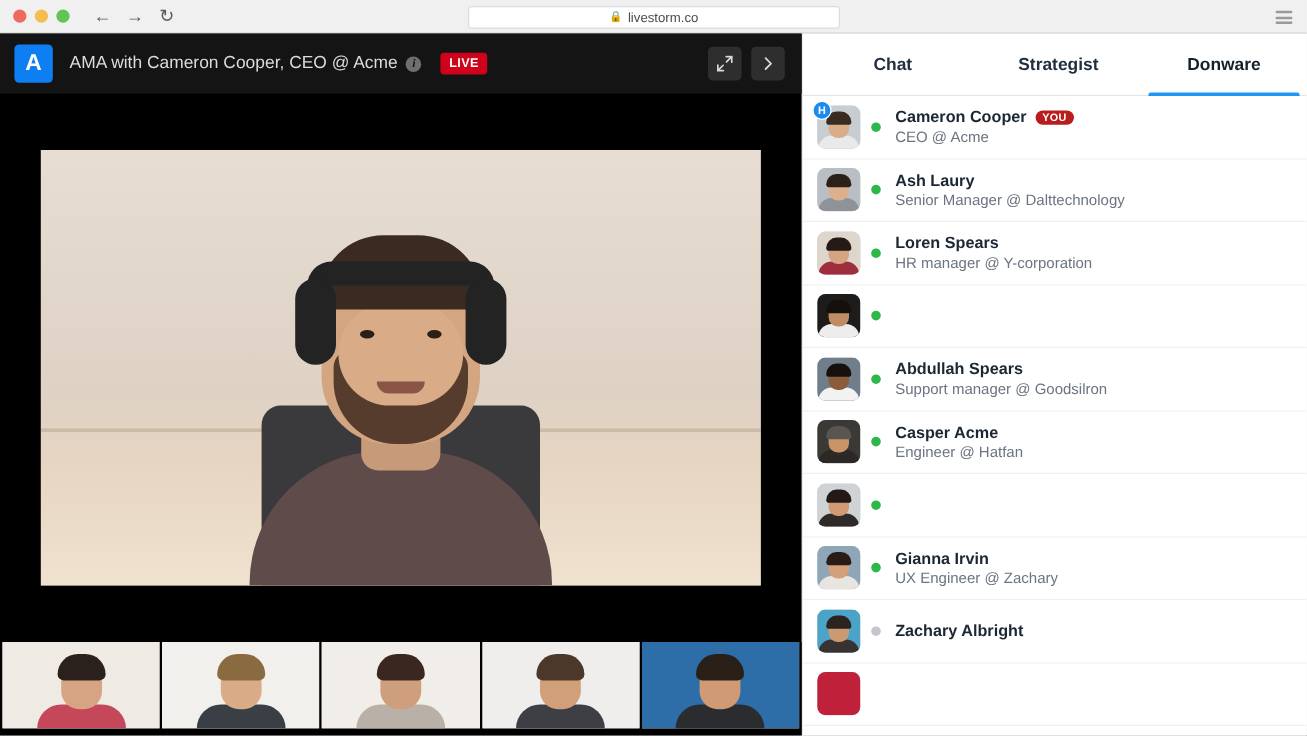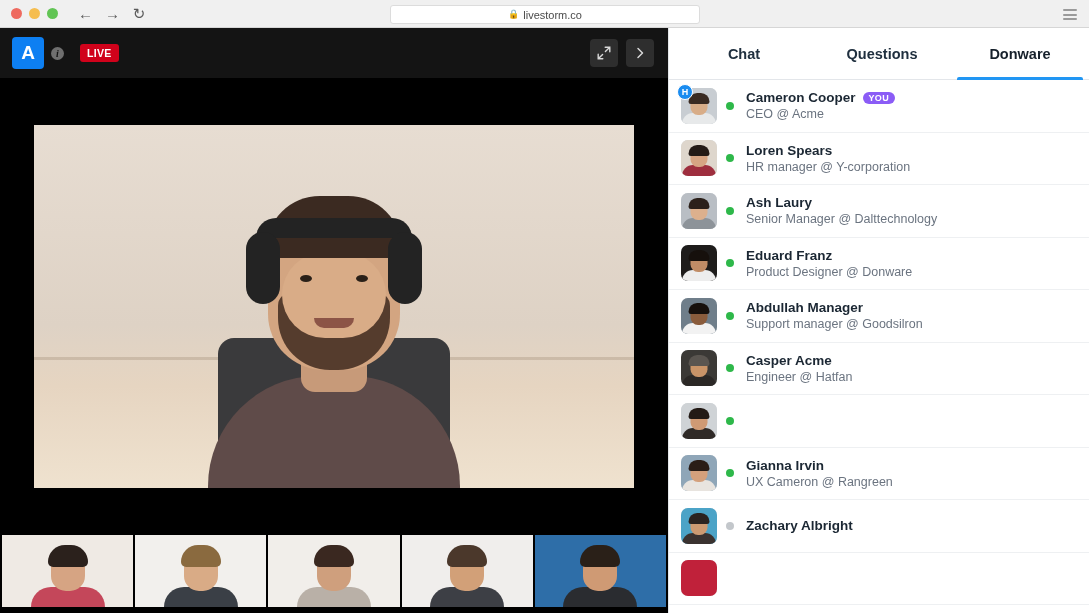--- a/index.html
+++ b/index.html
@@ -289,21 +289,21 @@
   }
   .status-dot.online { background: #2eb84a; }
   .status-dot.offline { background: #c3c7cb; }
   .person-info { min-width: 0; }
   .person-name-row { display: flex; align-items: center; gap: 7px; }
   .person-name {
     font-size: 13.5px; font-weight: bold; color: #1b2733;
     white-space: nowrap;
   }
   .you-badge {
-    background: #8b5cf6; color: #ffffff;
+    background: #b91c1c; color: #ffffff;
     font-size: 9px; font-weight: bold;
     padding: 1px 6px; border-radius: 9px;
     letter-spacing: 0.3px;
   }
   .person-role {
     font-size: 12.5px; color: #6b7480;
     margin-top: 2px; white-space: nowrap;
   }
 </style>
 </head>
@@ -330,20 +330,21 @@
       <span></span>
   </div>
 </div>
 
 <div class="page">
 
   <div class="stage">
 
     <div class="stage-header">
       <div class="app-logo">A</div>
+      <div class="session-title">AMA with Cameron Cooper, CEO @ Acme</div>
       <div class="info-icon">i</div>
       <div class="live-badge">LIVE</div>
       <div class="header-spacer"></div>
       <div class="hdr-btn">
         <svg width="14" height="14" viewBox="0 0 14 14">
           <path d="M8.2 1.2h4.6v4.6M12.8 1.2L8.4 5.6M5.8 12.8H1.2V8.2M1.2 12.8l4.4-4.4" stroke="#d8d8d8" stroke-width="1.4" fill="none" stroke-linecap="round"></path>
         </svg>
       </div>
       <div class="hdr-btn">
         <svg width="14" height="14" viewBox="0 0 14 14">
@@ -404,21 +405,21 @@
         </div>
       </div>
   </div>
 
   <div class="panel">
     <div class="tabs" id="panel-tabs">
         <div class="tab">
           <span>Chat</span>
         </div>
         <div class="tab">
-          <span>Questions</span>
+          <span>Strategist</span>
         </div>
         <div class="tab active">
           <span>Donware</span>
         </div>
       </div>
     <div class="people-list" id="people-list">
         <div class="person">
           <div class="avatar-wrap">
             <div class="avatar">
               <div class="av-bg" style="background: rgb(200, 205, 210);"></div>
@@ -433,81 +434,75 @@
             <div class="person-name-row">
               <div class="person-name">Cameron Cooper</div>
               <div class="you-badge">YOU</div>
             </div>
             <div class="person-role">CEO @ Acme</div>
           </div>
         </div>
         <div class="person">
           <div class="avatar-wrap">
             <div class="avatar">
+              <div class="av-bg" style="background: rgb(185, 190, 196);"></div>
+              <div class="av-body" style="background: rgb(141, 147, 153);"></div>
+              <div class="av-head" style="background: rgb(220, 176, 141);"></div>
+              <div class="av-hair" style="background: rgb(44, 32, 26);"></div>
+            </div>
+          </div>
+          <div class="status-dot online"></div>
+          <div class="person-info">
+            <div class="person-name-row">
+              <div class="person-name">Ash Laury</div>
+            </div>
+            <div class="person-role">Senior Manager @ Dalttechnology</div>
+          </div>
+        </div>
+        <div class="person">
+          <div class="avatar-wrap">
+            <div class="avatar">
               <div class="av-bg" style="background: rgb(222, 214, 204);"></div>
               <div class="av-body" style="background: rgb(158, 46, 62);"></div>
               <div class="av-head" style="background: rgb(214, 164, 131);"></div>
               <div class="av-hair" style="background: rgb(36, 26, 22);"></div>
             </div>
           </div>
           <div class="status-dot online"></div>
           <div class="person-info">
             <div class="person-name-row">
               <div class="person-name">Loren Spears</div>
             </div>
             <div class="person-role">HR manager @ Y-corporation</div>
           </div>
         </div>
         <div class="person">
           <div class="avatar-wrap">
             <div class="avatar">
-              <div class="av-bg" style="background: rgb(185, 190, 196);"></div>
-              <div class="av-body" style="background: rgb(141, 147, 153);"></div>
-              <div class="av-head" style="background: rgb(220, 176, 141);"></div>
-              <div class="av-hair" style="background: rgb(44, 32, 26);"></div>
-            </div>
-          </div>
-          <div class="status-dot online"></div>
-          <div class="person-info">
-            <div class="person-name-row">
-              <div class="person-name">Ash Laury</div>
-            </div>
-            <div class="person-role">Senior Manager @ Dalttechnology</div>
-          </div>
-        </div>
-        <div class="person">
-          <div class="avatar-wrap">
-            <div class="avatar">
               <div class="av-bg" style="background: rgb(30, 28, 27);"></div>
               <div class="av-body" style="background: rgb(237, 237, 237);"></div>
               <div class="av-head" style="background: rgb(192, 140, 102);"></div>
               <div class="av-hair" style="background: rgb(22, 16, 12);"></div>
             </div>
           </div>
           <div class="status-dot online"></div>
-          <div class="person-info">
-            <div class="person-name-row">
-              <div class="person-name">Eduard Franz</div>
-            </div>
-            <div class="person-role">Product Designer @ Donware</div>
-          </div>
         </div>
         <div class="person">
           <div class="avatar-wrap">
             <div class="avatar">
               <div class="av-bg" style="background: rgb(111, 126, 138);"></div>
               <div class="av-body" style="background: rgb(242, 242, 242);"></div>
               <div class="av-head" style="background: rgb(138, 92, 60);"></div>
               <div class="av-hair" style="background: rgb(23, 16, 12);"></div>
             </div>
           </div>
           <div class="status-dot online"></div>
           <div class="person-info">
             <div class="person-name-row">
-              <div class="person-name">Abdullah Manager</div>
+              <div class="person-name">Abdullah Spears</div>
             </div>
             <div class="person-role">Support manager @ Goodsilron</div>
           </div>
         </div>
         <div class="person">
           <div class="avatar-wrap">
             <div class="avatar">
               <div class="av-bg" style="background: rgb(59, 57, 54);"></div>
               <div class="av-body" style="background: rgb(43, 40, 38);"></div>
               <div class="av-head" style="background: rgb(201, 148, 104);"></div>
@@ -540,21 +535,21 @@
               <div class="av-body" style="background: rgb(232, 228, 223);"></div>
               <div class="av-head" style="background: rgb(212, 160, 124);"></div>
               <div class="av-hair" style="background: rgb(42, 29, 23);"></div>
             </div>
           </div>
           <div class="status-dot online"></div>
           <div class="person-info">
             <div class="person-name-row">
               <div class="person-name">Gianna Irvin</div>
             </div>
-            <div class="person-role">UX Cameron @ Rangreen</div>
+            <div class="person-role">UX Engineer @ Zachary</div>
           </div>
         </div>
         <div class="person">
           <div class="avatar-wrap">
             <div class="avatar">
               <div class="av-bg" style="background: rgb(75, 163, 199);"></div>
               <div class="av-body" style="background: rgb(58, 50, 48);"></div>
               <div class="av-head" style="background: rgb(204, 154, 114);"></div>
               <div class="av-hair" style="background: rgb(43, 35, 32);"></div>
             </div>

